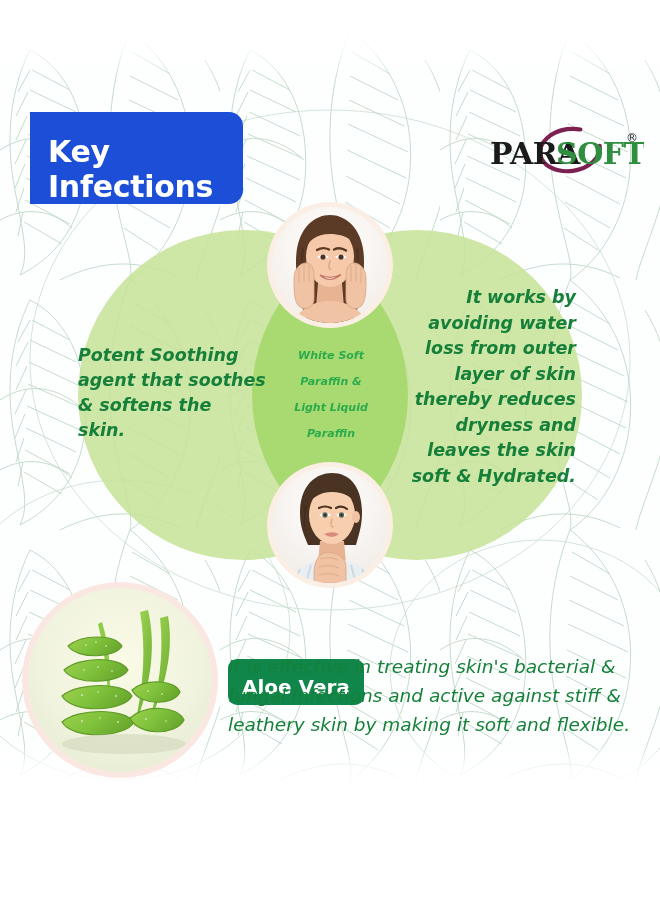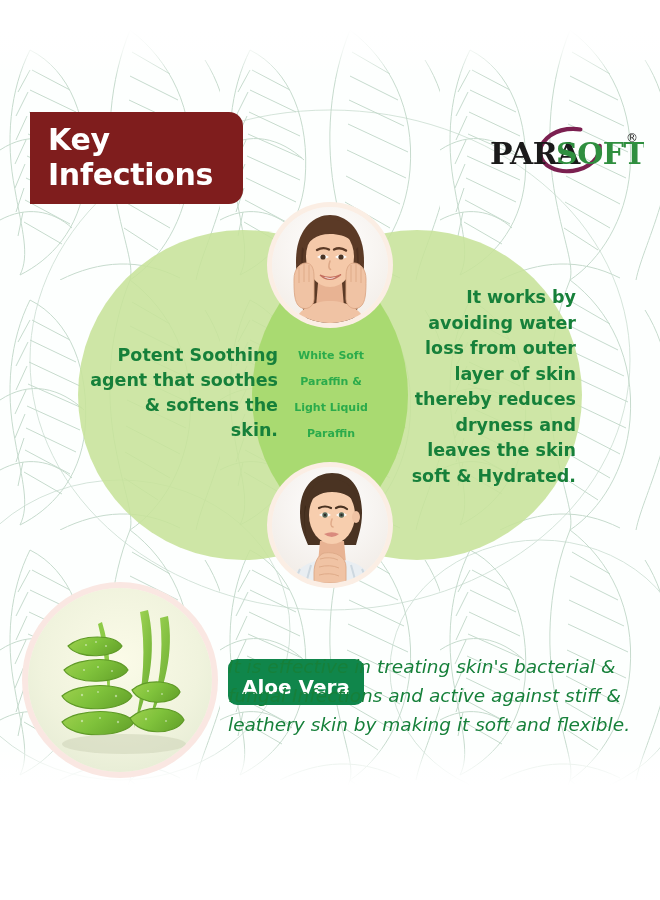--- a/index.html
+++ b/index.html
@@ -47,24 +47,24 @@
     pointer-events: none;
   }
 
   
   .key-badge {
     position: absolute;
     left: 30px;
     top: 112px;
     width: 213px;
     height: 92px;
-    background: #7f1d1d;
+    background: #1d4ed8;
     border-radius: 0 14px 14px 0;
     box-sizing: border-box;
-    padding: 10px 14px 8px 18px;
+    padding: 22px 14px 8px 18px;
   }
   .key-badge .line {
     color: #ffffff;
     font-family: "DejaVu Sans", sans-serif;
     font-weight: bold;
     font-size: 30px;
     line-height: 35px;
     letter-spacing: -0.3px;
     white-space: nowrap;
   }
@@ -113,31 +113,32 @@
     width: 184px;
     height: 184px;
     box-shadow: 0 0 0 6px #fae7e2;
   }
   .photo-circle svg { display: block; width: 100%; height: 100%; }
 
   
   .venn-text {
     position: absolute;
     font-family: "DejaVu Sans", sans-serif;
+    font-style: italic;
     font-weight: bold;
     color: #1c7a33;
     font-size: 17.5px;
     line-height: 25px;
     white-space: pre-line;
   }
   .text-left {
     left: 78px;
     top: 343px;
     width: 200px;
-    text-align: right;
+    text-align: left;
     color: #16803a;
   }
   .text-center {
     left: 272px;
     top: 343px;
     width: 118px;
     text-align: center;
     color: #2bab4b;
     font-size: 11px;
     line-height: 26px;

